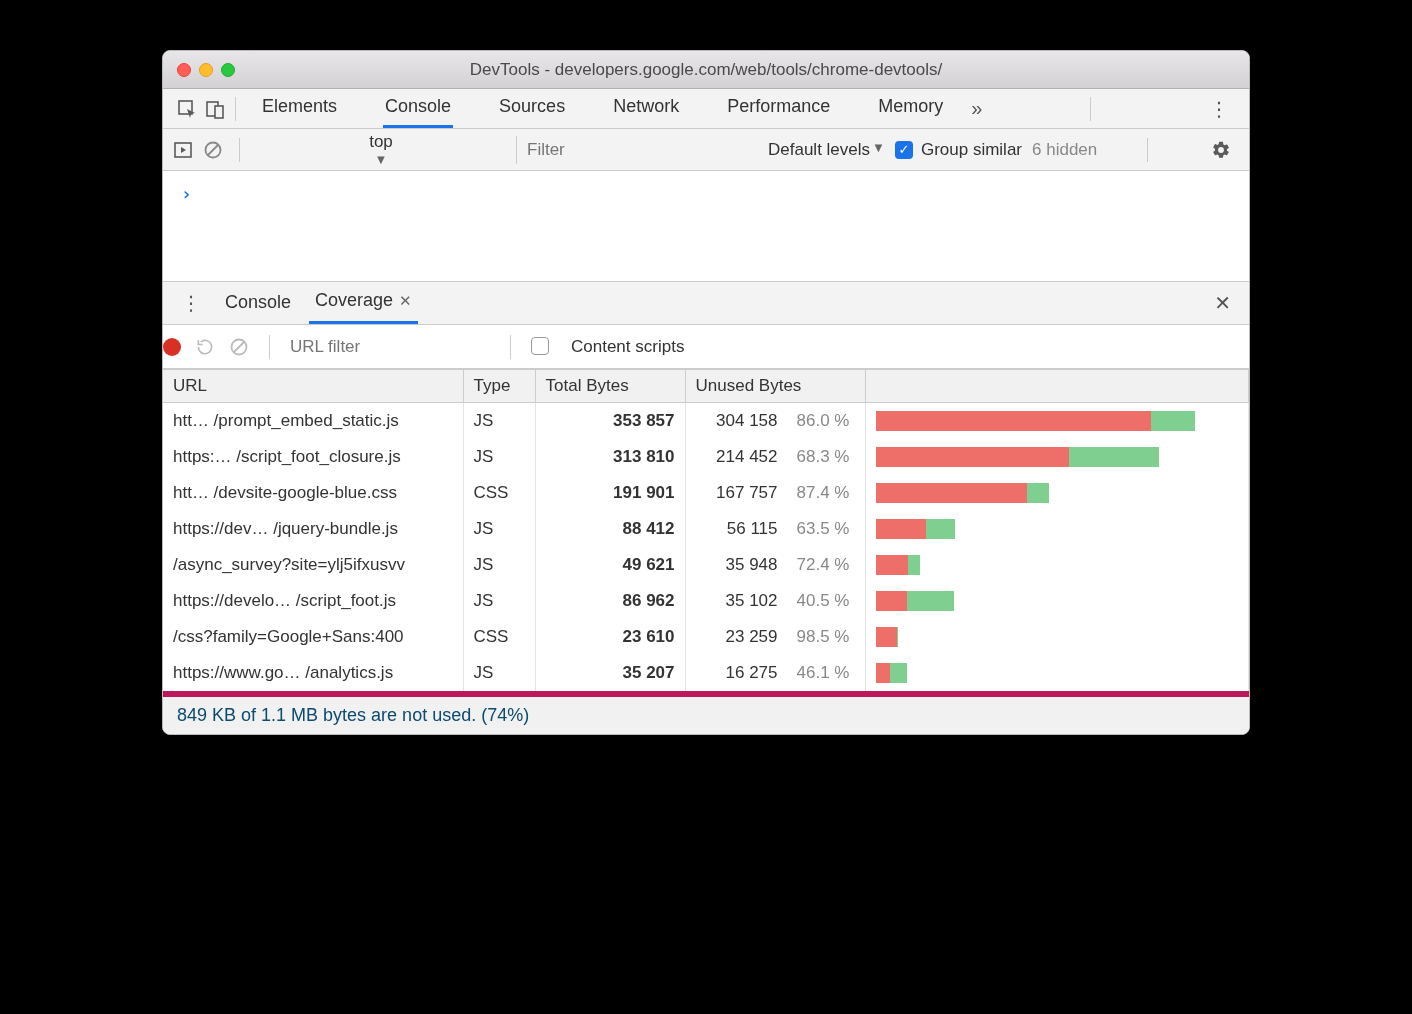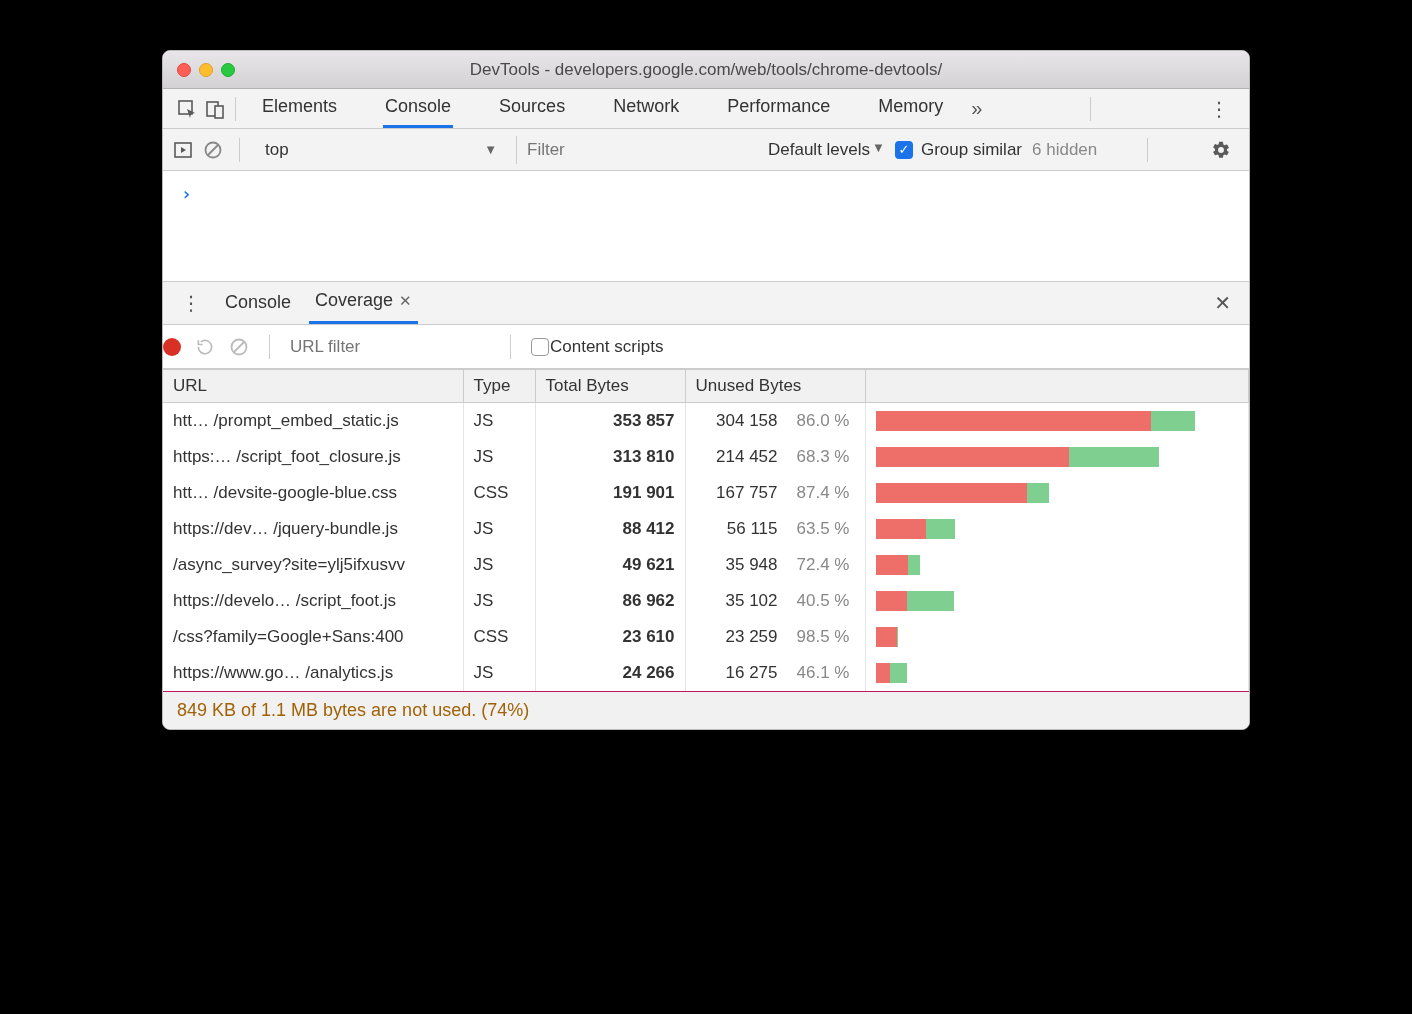--- a/index.html
+++ b/index.html
@@ -59,21 +59,21 @@
   .kebab { margin-left: auto; font-size: 20px; color: #555; padding: 0 10px; cursor: pointer;}
   
   .console-toolbar {
     height: 42px; display: flex; align-items: center; gap: 10px;
     border-bottom: 1px solid #ccc; padding: 0 10px; background: #f3f3f3;
     font-size: 17px;
   }
   .select-box {
     display: flex; align-items: center; justify-content: space-between;
     border: 1px solid transparent; padding: 3px 8px; min-width: 250px;
-    color: #333; cursor: pointer;
+    color: #333; cursor: pointer; flex-direction: column;
   }
   .select-box .arrow { color: #666; font-size: 13px; }
   .filter-input {
     border-left: 1px solid #ccc; padding: 4px 10px; min-width: 160px; color: #888;
     font-size: 17px; background: transparent; border-top:none; border-right:none; border-bottom:none;
   }
   .levels { display: flex; align-items: flex-start; gap: 2px; color: #333; cursor: pointer;}
   .checkbox {
     width: 18px; height: 18px; border-radius: 4px; background: #1a73e8;
     display: inline-flex; align-items: center; justify-content: center;
@@ -116,22 +116,22 @@
   .col-unused { width: 180px; }
   .unused-wrap { display: flex; align-items: center; gap: 10px; justify-content: flex-start;}
   .unused-bytes { display:inline-block; width: 82px; text-align: right; font-variant-numeric: tabular-nums;}
   .unused-pct { color: #888; width: 62px; text-align: right; display:inline-block;}
   .bar-cell { }
   .bar { height: 20px; display: flex; }
   .bar .red { background: #ee6e6a; }
   .bar .green { background: #7fcf91; }
   
   .status-bar {
-    border-top: 1px solid #be185d; background: #f1f1f1;
-    padding: 8px 14px; font-size: 18px; color: #a16207;
+    border-top: 6px solid #be185d; background: #f1f1f1;
+    padding: 8px 14px; font-size: 18px; color: #0c4a6e;
   }
   svg { display: block; }
 </style>
 </head>
 <body>
 
 <div class="window">
 
   <div class="titlebar">
     <div class="traffic-lights">
@@ -227,21 +227,21 @@
     </div>
     <div class="icon-btn faded">
       <svg width="20" height="20" viewBox="0 0 20 20">
           <circle cx="10" cy="10" r="7.5" fill="none" stroke="#bbb" stroke-width="1.8"></circle>
           <line x1="5" y1="15" x2="15" y2="5" stroke="#bbb" stroke-width="1.8"></line>
         </svg>
     </div>
     <div class="divider-v"></div>
     <input class="url-filter" placeholder="URL filter" style="">
     <div class="divider-v"></div>
-    <div style="display:flex;align-items:center;gap:1px">
+    <div style="display:flex;align-items:flex-start;gap:22px">
       <span class="emptycb"></span>
       <span>Content scripts</span>
     </div>
   </div>
 
   <table class="cov-table">
     <thead>
       <tr>
         <th class="col-url">URL</th>
         <th class="col-type">Type</th>
@@ -366,21 +366,21 @@
           <td class="bar-cell">
             <div class="bar" style="width: 21.351px;">
               <div class="red" style="width: 98.5%;"></div>
               <div class="green" style="width: 1.5%;"></div>
             </div>
           </td>
         </tr>
         <tr>
           <td class="col-url">https://www.go… /analytics.js</td>
           <td class="col-type">JS</td>
-          <td class="col-total">24 266</td>
+          <td class="col-total">35 207</td>
           <td class="col-unused">
             <div class="unused-wrap">
               <span class="unused-bytes">16 275</span>
               <span class="unused-pct">46.1 %</span>
             </div>
           </td>
           <td class="bar-cell">
             <div class="bar" style="width: 31.8918px;">
               <div class="red" style="width: 46.1%;"></div>
               <div class="green" style="width: 53.9%;"></div>

